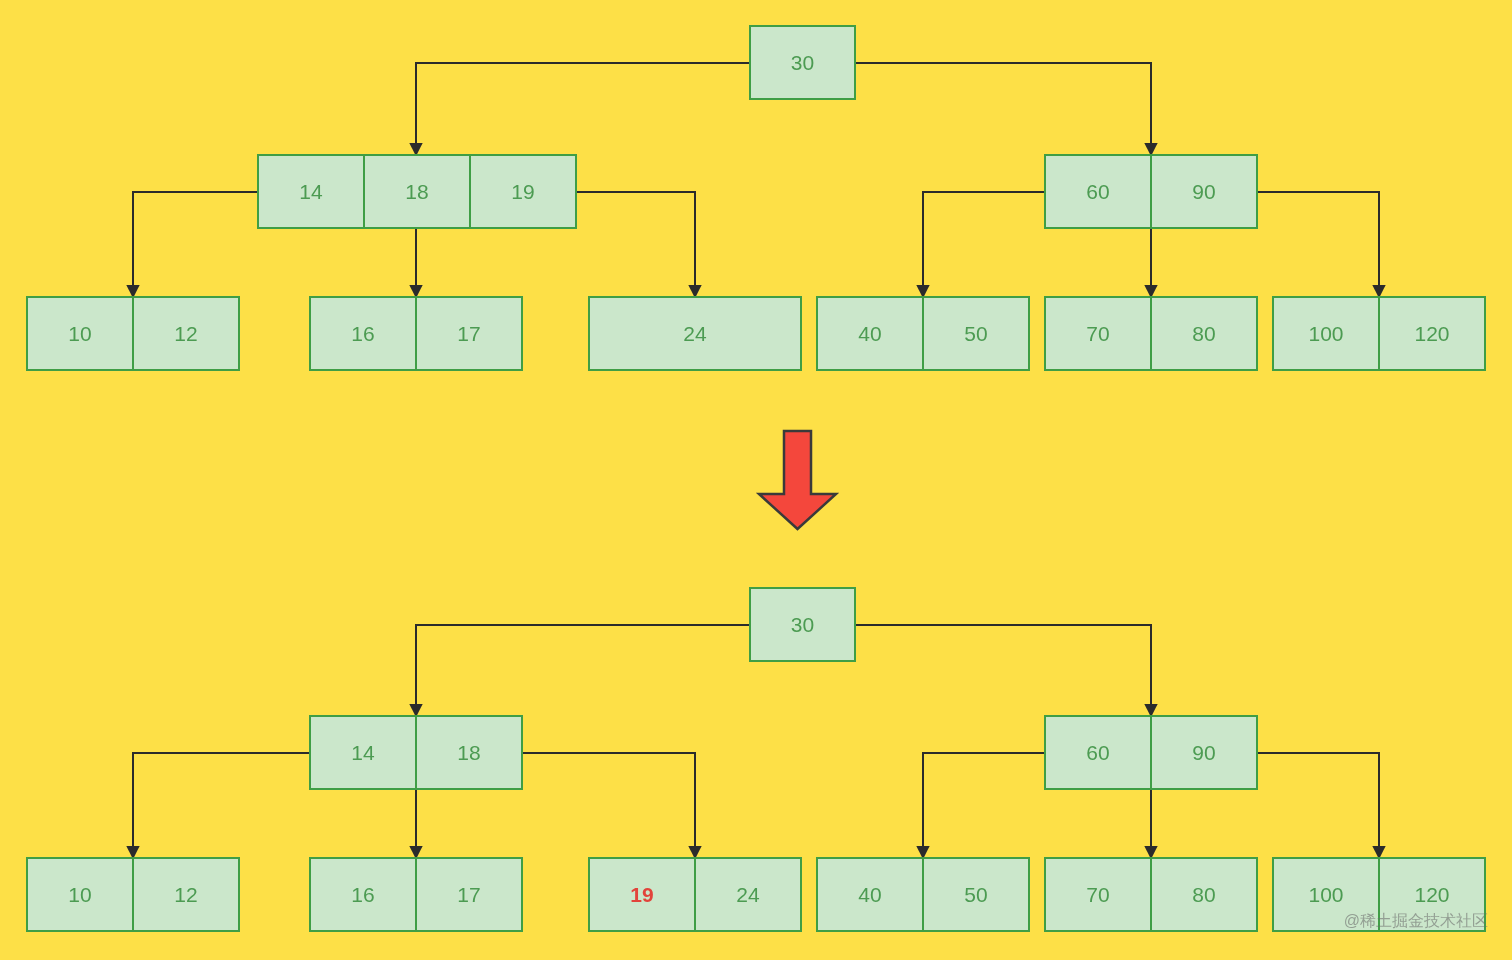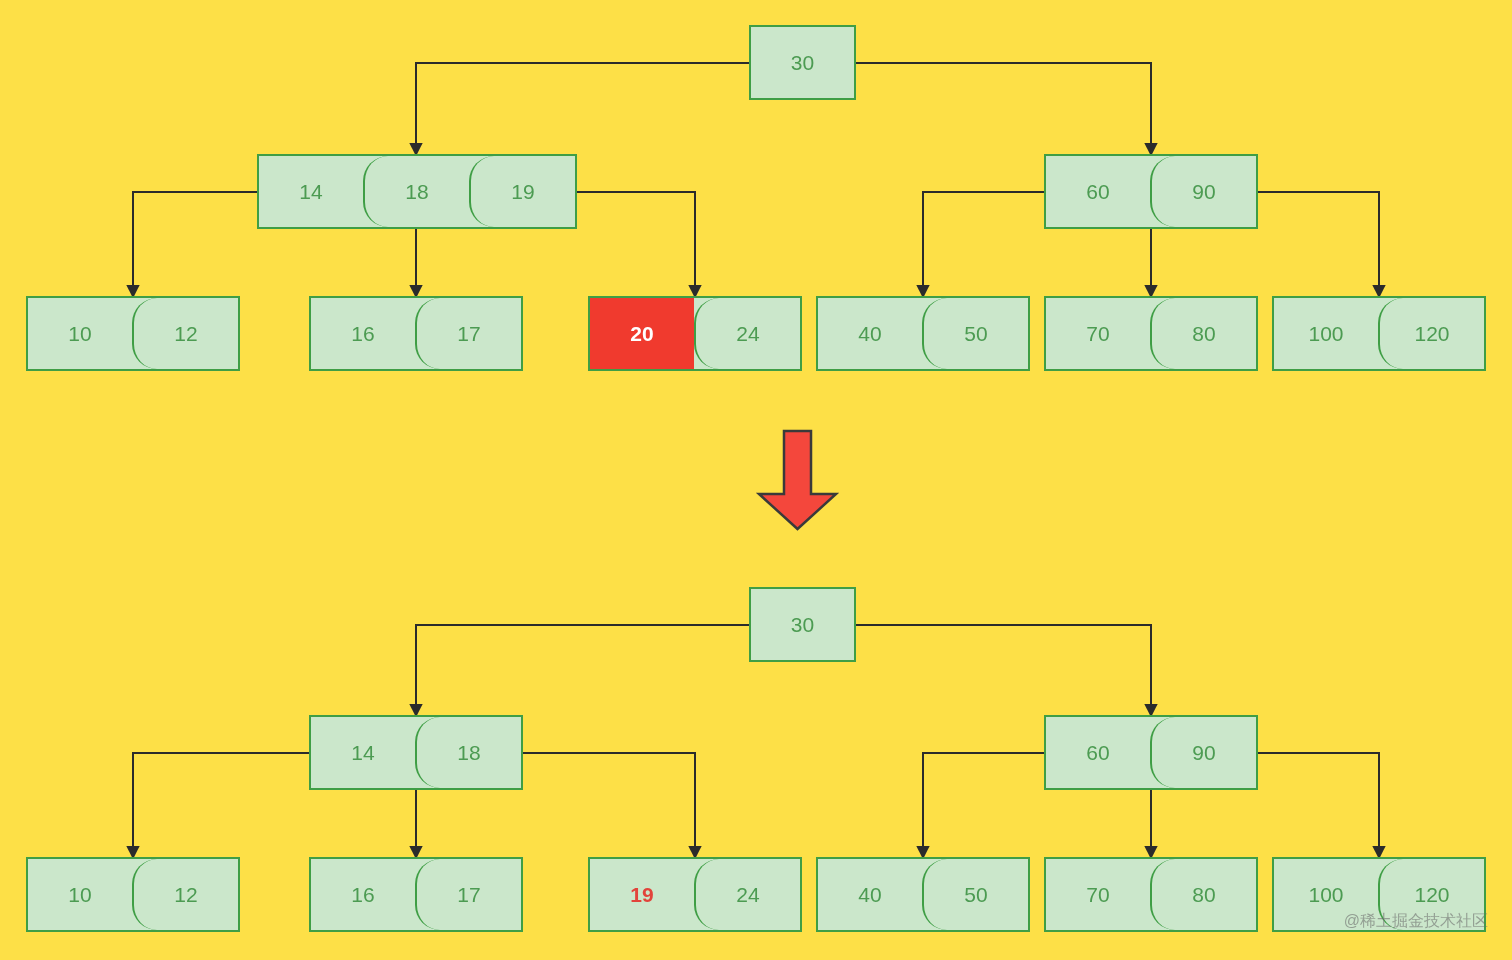--- a/index.html
+++ b/index.html
@@ -40,21 +40,21 @@
   }
   .cell {
     flex: 1 1 0;
     display: flex;
     align-items: center;
     justify-content: center;
     font-size: 21px;
     color: #4c9b52;
     box-sizing: border-box;
   }
-  .cell + .cell { border-left: 2px solid #3f9e45; border-radius: 25px; }
+  .cell + .cell { border-left: 2px solid #3f9e45; }
   .cell.hl-fill {
     background: #f03a2e;
     color: #ffffff;
     font-weight: bold;
   }
   .cell.hl-text {
     color: #e2443b;
     font-weight: bold;
   }
   .watermark {
@@ -118,21 +118,20 @@
     <div class="cell">10</div>
     <div class="cell">12</div>
   </div>
 
   <div class="node" style="left:309px; top:296px; width:214px;">
     <div class="cell">16</div>
     <div class="cell">17</div>
   </div>
 
   <div class="node" style="left:588px; top:296px; width:214px;">
-    <div class="cell hl-fill">20</div>
     <div class="cell">24</div>
   </div>
 
   <div class="node" style="left:816px; top:296px; width:214px;">
     <div class="cell">40</div>
     <div class="cell">50</div>
   </div>
 
   <div class="node" style="left:1044px; top:296px; width:214px;">
     <div class="cell">70</div>

